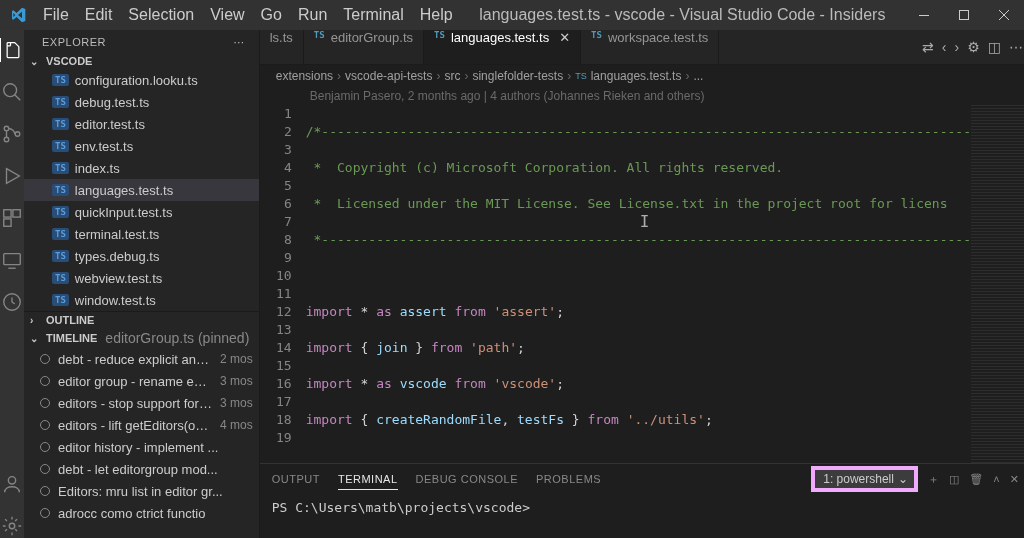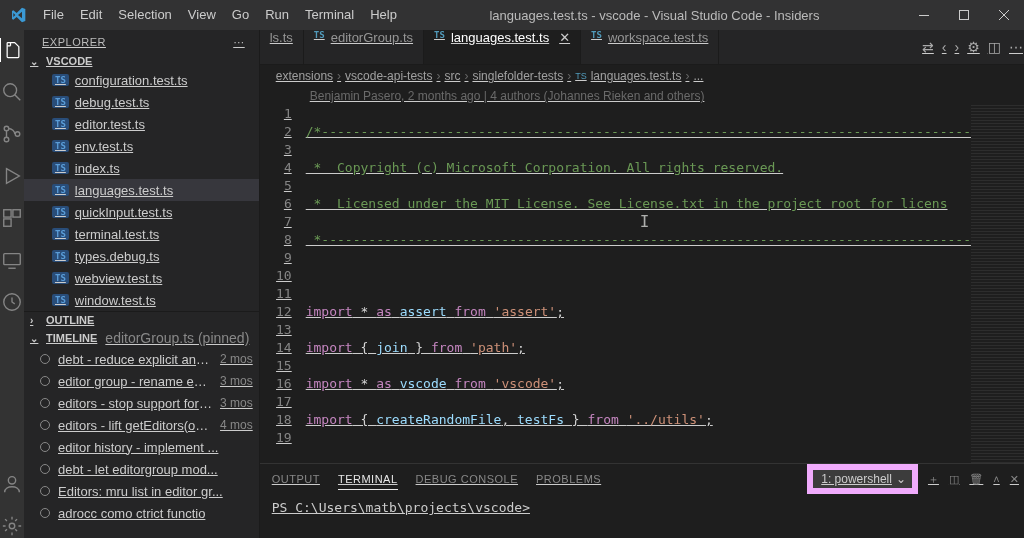--- a/index.html
+++ b/index.html
@@ -1,24 +1,24 @@
 <!DOCTYPE html>
 <html><head>
 <meta charset="utf-8">
 <style>
 * { margin: 0; padding: 0; box-sizing: border-box; }
 body { font-family: "Segoe UI", Arial, sans-serif; font-size: 13px; background: #252526; color: #ccc; width: 1024px; height: 538px; overflow: hidden; }
-.titlebar { height: 30px; background: #323233; display: flex; align-items: center; color: #ccc; font-size: 13px; }
+.titlebar { height: 30px; background: #323233; display: flex; align-items: center; color: #ccc; font-size: 16px; }
 .titlebar .logo { width: 35px; display:flex; justify-content:center; }
 .titlebar .menus { display: flex; }
 .titlebar .menu-item { padding: 0 8px; line-height:30px; cursor:pointer; }
 .titlebar .title { flex:1; text-align:center; color:#bbb; }
 .win-controls { display:flex; }
 .win-btn { width: 40px; height:30px; display:flex; align-items:center; justify-content:center; cursor:pointer; color:#ccc; }
-.main { display:flex; height: calc(100% - 30px); text-decoration: underline; }
+.main { display:flex; height: calc(100% - 30px); }
 .activitybar { width: 48px; background:#333333; display:flex; flex-direction:column; align-items:center; padding-top:8px; gap:18px; }
 .activitybar .ab-icon { width:24px; height:24px; color:#858585; cursor:pointer; display:flex; align-items:center; justify-content:center; }
 .activitybar .ab-icon.active { color:#fff; border-left:2px solid #fff; margin-left:-2px; padding-left:2px;}
 .activitybar .spacer { flex:1; }
 .sidebar { width: 240px; background:#252526; display:flex; flex-direction:column; border-right:1px solid #1b1b1b; }
 .sidebar-header { padding:6px 14px 4px 18px; font-size:11px; letter-spacing:0.5px; color:#bbb; display:flex; justify-content:space-between;}
 .section-title { display:flex; align-items:center; gap:4px; padding:2px 6px; font-size:11px; font-weight:bold; color:#ccc; cursor:pointer;}
 .chev { font-size:10px; display:inline-block; width:12px; }
 .tree { font-size:13px; }
 .tree-item { display:flex; align-items:center; padding:1px 0 1px 28px; height:22px; cursor:pointer; white-space:nowrap; overflow:hidden; }
@@ -49,21 +49,21 @@
 .code { flex:1; color:#d4d4d4; white-space:pre; }
 .code div { height:18px; }
 .kw { color:#c586c0; } .str { color:#ce9178; } .cm { color:#6a9955; } .var { color:#9cdcfe; }
 .cursor-caret { position:absolute; left:380px; top:108px; color:#aeafad; font-size:16px;}
 .minimap { width:60px; background:#1e1e1e; opacity:0.4; background-image:linear-gradient(#444 1px, transparent 1px); background-size:100% 3px; }
 .panel { height:75px; background:#1e1e1e; border-top:1px solid #333; display:flex; flex-direction:column;}
 .panel-tabs { height:30px; display:flex; align-items:center; padding:0 12px; gap:18px; font-size:11px; color:#888;}
 .ptab { cursor:pointer; letter-spacing:0.5px; padding:4px 0;}
 .ptab.active { color:#e7e7e7; border-bottom:1px solid #e7e7e7;}
 .panel-right { margin-left:auto; display:flex; align-items:center; gap:10px;}
-.term-select { background:#3c3c3c; border:6px solid #f0abfc; color:#ccc; padding:2px 20px 2px 8px; font-size:12px; position:relative;}
+.term-select { background:#3c3c3c; border:4px solid #f0abfc; color:#ccc; padding:2px 20px 2px 8px; font-size:12px; position:relative;}
 .panel-body { padding:6px 12px; font-family:Consolas,monospace; font-size:13px; color:#ccc;}
 svg { display:block; }
 </style>
 </head>
 <body>
 
 <div class="titlebar">
   <div class="logo">
     <svg width="16" height="16" viewBox="0 0 24 24">
         <path fill="#3b99d4" d="M23 3l-5-2-8 8-5-4-2 1v12l2 1 5-4 8 8 5-2V3zM5 15V9l3 3-3 3zm13 2l-6-5 6-5v10z"></path>
@@ -165,21 +165,21 @@
       <span>EXPLORER</span>
       <span>⋯</span>
     </div>
     <div class="section-title">
         <span class="chev">⌄</span>
         <span>VSCODE</span>
       </div>
     <div class="tree" id="file-tree">
         <div class="tree-item">
           <span class="ts-badge">TS</span>
-          <span>configuration.test.ts</span>
+          <span>configuration.looku.ts</span>
         </div>
         <div class="tree-item">
           <span class="ts-badge">TS</span>
           <span>debug.test.ts</span>
         </div>
         <div class="tree-item">
           <span class="ts-badge">TS</span>
           <span>editor.test.ts</span>
         </div>
         <div class="tree-item">

